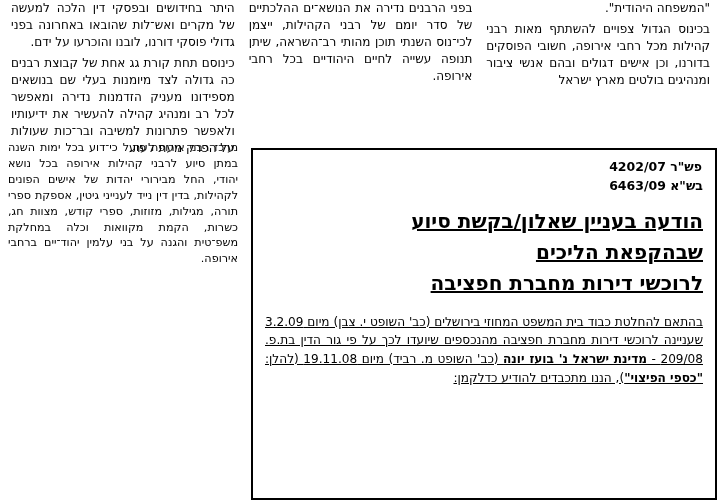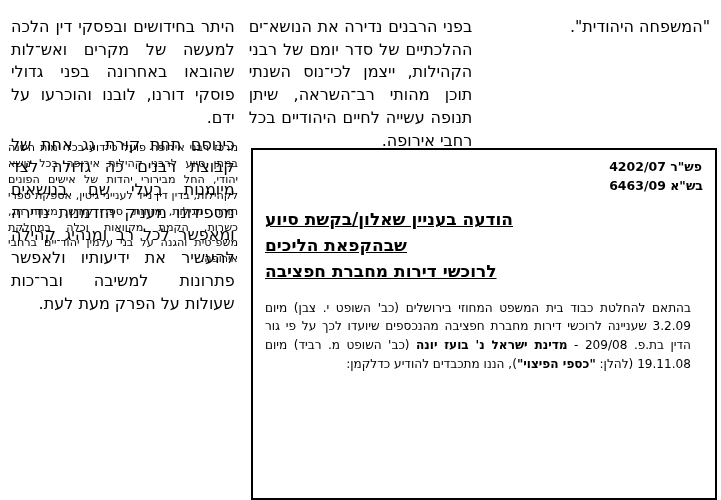--- a/index.html
+++ b/index.html
@@ -29,23 +29,23 @@
     width: 721px;
     height: 140px;
     display: flex;
     flex-direction: row;
     direction: rtl;
     box-sizing: border-box;
     padding: 0 4px;
   }
   .news-col {
     flex: 1 1 0;
-    padding: 16px 7px;
+    padding: 0 7px;
     box-sizing: border-box;
-    font-size: 16px;
+    font-size: 12px;
     line-height: 1.42;
     text-align: justify;
     text-align-last: right;
     direction: rtl;
     font-family: "DejaVu Sans", sans-serif;
   }
   .news-col p {
     margin: 0 0 4px 0;
   }
 
@@ -89,38 +89,39 @@
     text-align: left;
     direction: rtl;
     font-size: 12.5px;
     font-weight: bold;
     line-height: 1.5;
   }
   .case-nums div {
     white-space: nowrap;
   }
   .notice-title {
-    text-align: left;
+    text-align: right;
     font-weight: bold;
-    font-size: 17px;
+    font-size: 20px;
     line-height: 1.55;
     margin: 10px 0 14px 0;
     text-decoration: underline;
   }
   .notice-title span {
     display: block;
   }
   .notice-body {
     font-size: 12.1px;
     line-height: 1.55;
     text-align: justify;
     text-align-last: right;
   }
   .notice-body p {
-    margin: 0 12px 7px 0;
+    margin: 0 0 7px 0;
+    text-decoration: underline;
   }
   .notice-body b { font-weight: bold; }
 
   
   .side-col {
     flex: 1 1 0;
     padding: 0 7px 0 4px;
     box-sizing: border-box;
     font-size: 11.2px;
     line-height: 1.42;
@@ -131,20 +132,21 @@
   .side-col p { margin: 0 0 5px 0; }
 </style>
 </head>
 <body>
 
 <div class="page">
 
   <div class="top-cols">
     <div class="news-col">
       <p>"המשפחה היהודית".</p>
+      <p>בכינוס הגדול צפויים להשתתף מאות רבני קהילות מכל רחבי אירופה, חשובי הפוסקים בדורנו, וכן אישים דגולים ובהם אנשי ציבור ומנהיגים בולטים מארץ ישראל</p>
     </div>
     <div class="news-col">
       <p>בפני הרבנים נדירה את הנושא־ים ההלכתיים של סדר יומם של רבני הקהילות, ייצמן לכי־נוס השנתי תוכן מהותי רב־השראה, שיתן תנופה עשייה לחיים היהודיים בכל רחבי אירופה.</p>
     </div>
     <div class="news-col">
       <p>היתר בחידושים ובפסקי דין הלכה למעשה של מקרים ואש־לות שהובאו באחרונה בפני גדולי פוסקי דורנו, לובנו והוכרעו על ידם.</p>
       <p>כינוסם תחת קורת גג אחת של קבוצת רבנים כה גדולה לצד מיומנות בעלי שם בנושאים מספידונו מעניק הזדמנות נדירה ומאפשר לכל רב ומנהיג קהילה להעשיר את ידיעותיו ולאפשר פתרונות למשיבה ובר־כות שעולות על הפרק מעת לעת.</p>
     </div>
   </div>
 

